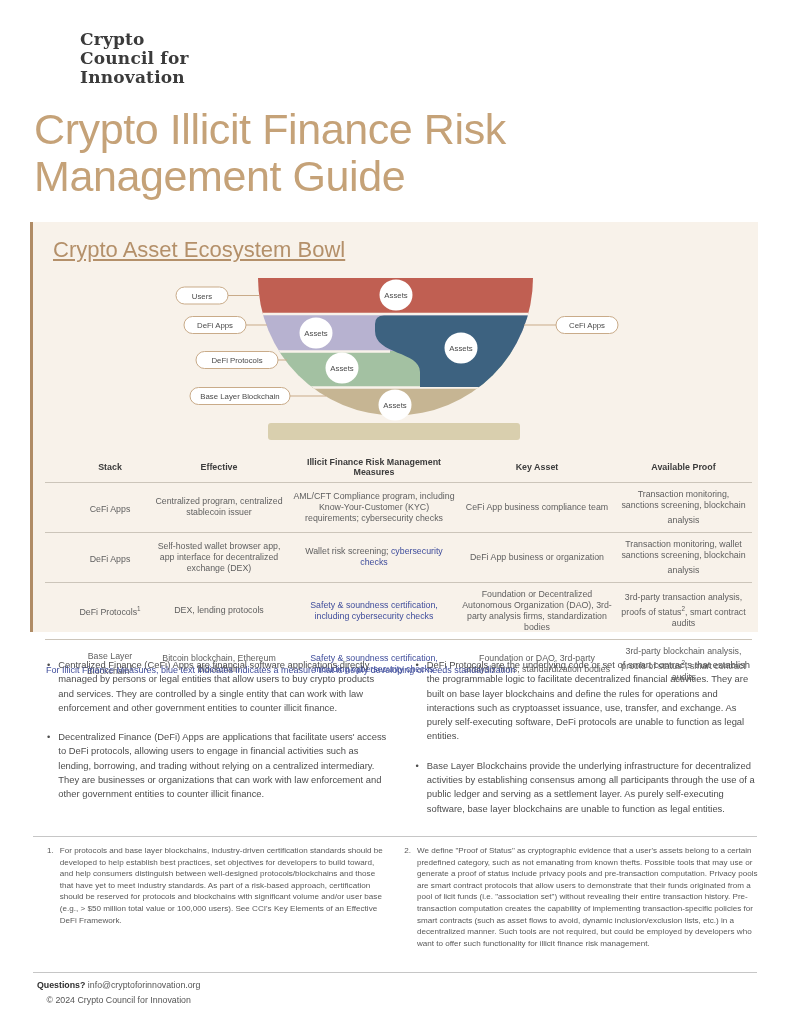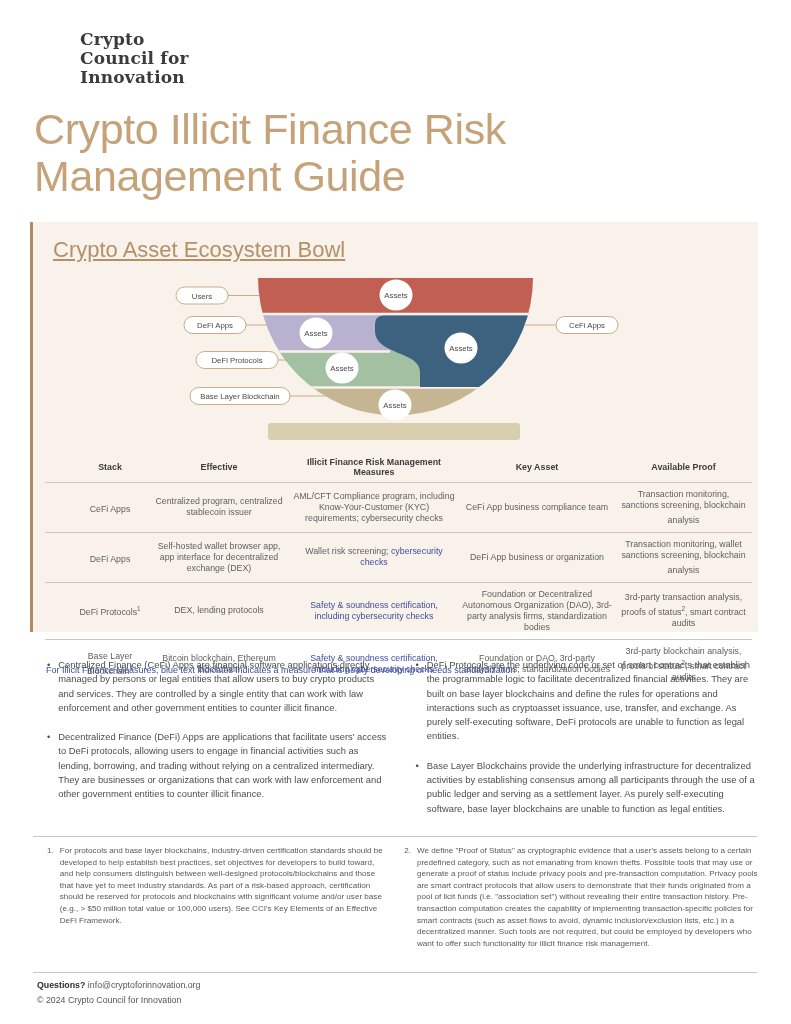--- a/index.html
+++ b/index.html
@@ -43,21 +43,21 @@
   .rule-1 { top:836px; }
   .rule-2 { top:972px; }
 
   .footnotes { position:absolute; top:845px; left:47px; width:712px; display:flex; gap:18px; }
   .footnote { display:flex; gap:6px; font-size:8.1px; line-height:11.6px; color:#595959; }
   .fn-1 { width:346px; }
   .fn-2 { width:362px; }
   .fn-num { flex:0 0 auto; }
 
   .footer { position:absolute; top:978px; left:37px; font-size:8.8px;
-            line-height:14.5px; color:#555555; }
+            line-height:14.5px; color:#555555;text-align:center; }
   .footer .q { font-weight:bold; color:#2f2f2f; }
 </style>
 </head>
 <body>
 
 <div class="page">
 
   <div class="logo">
     <div>Crypto</div>
     <div>Council for</div>

